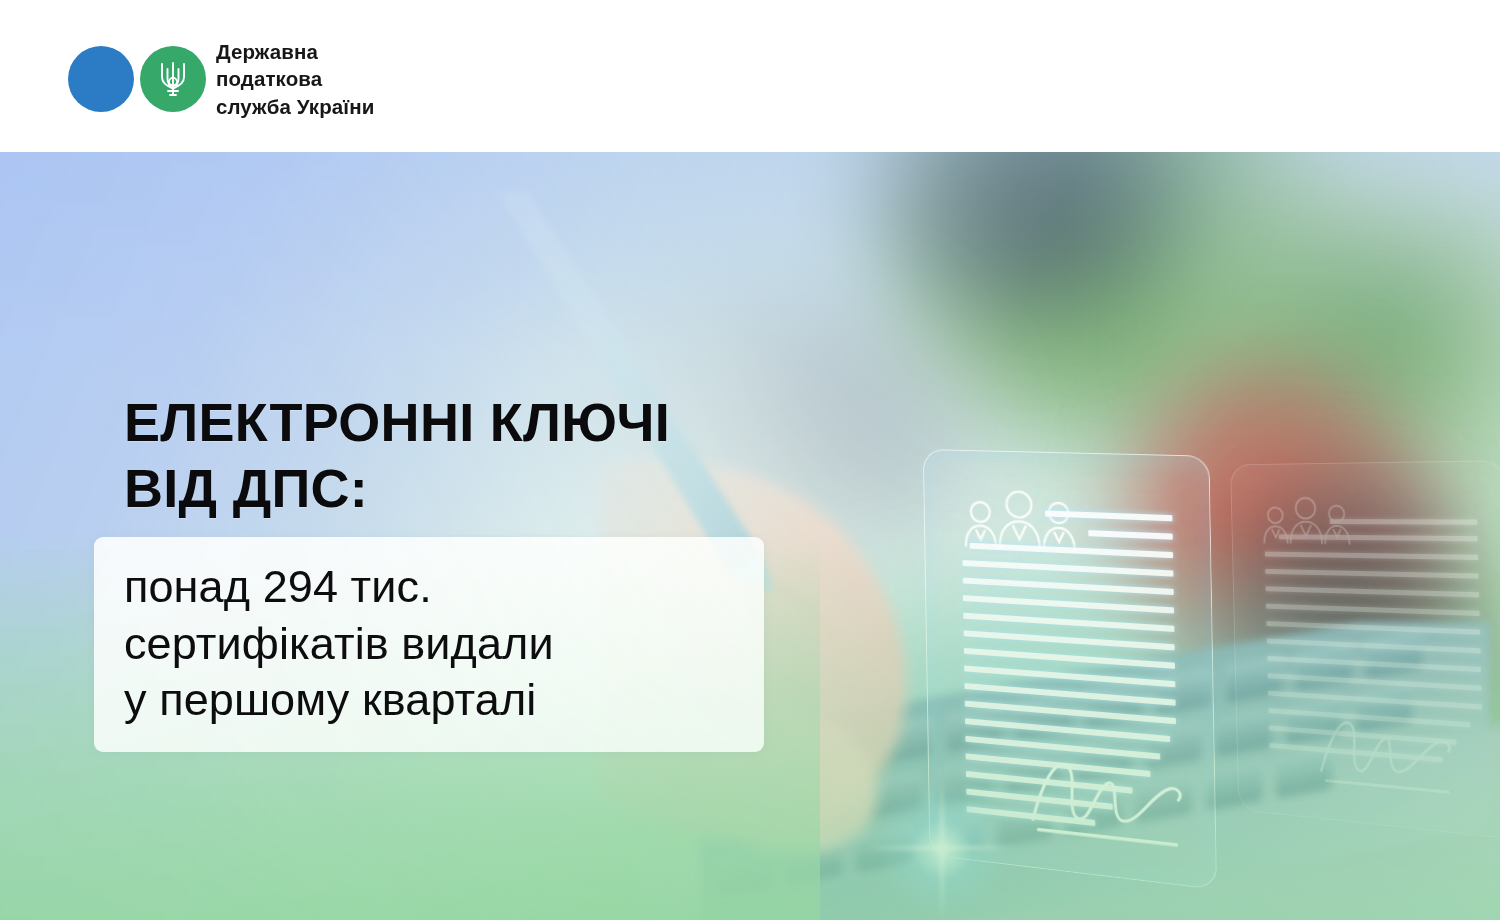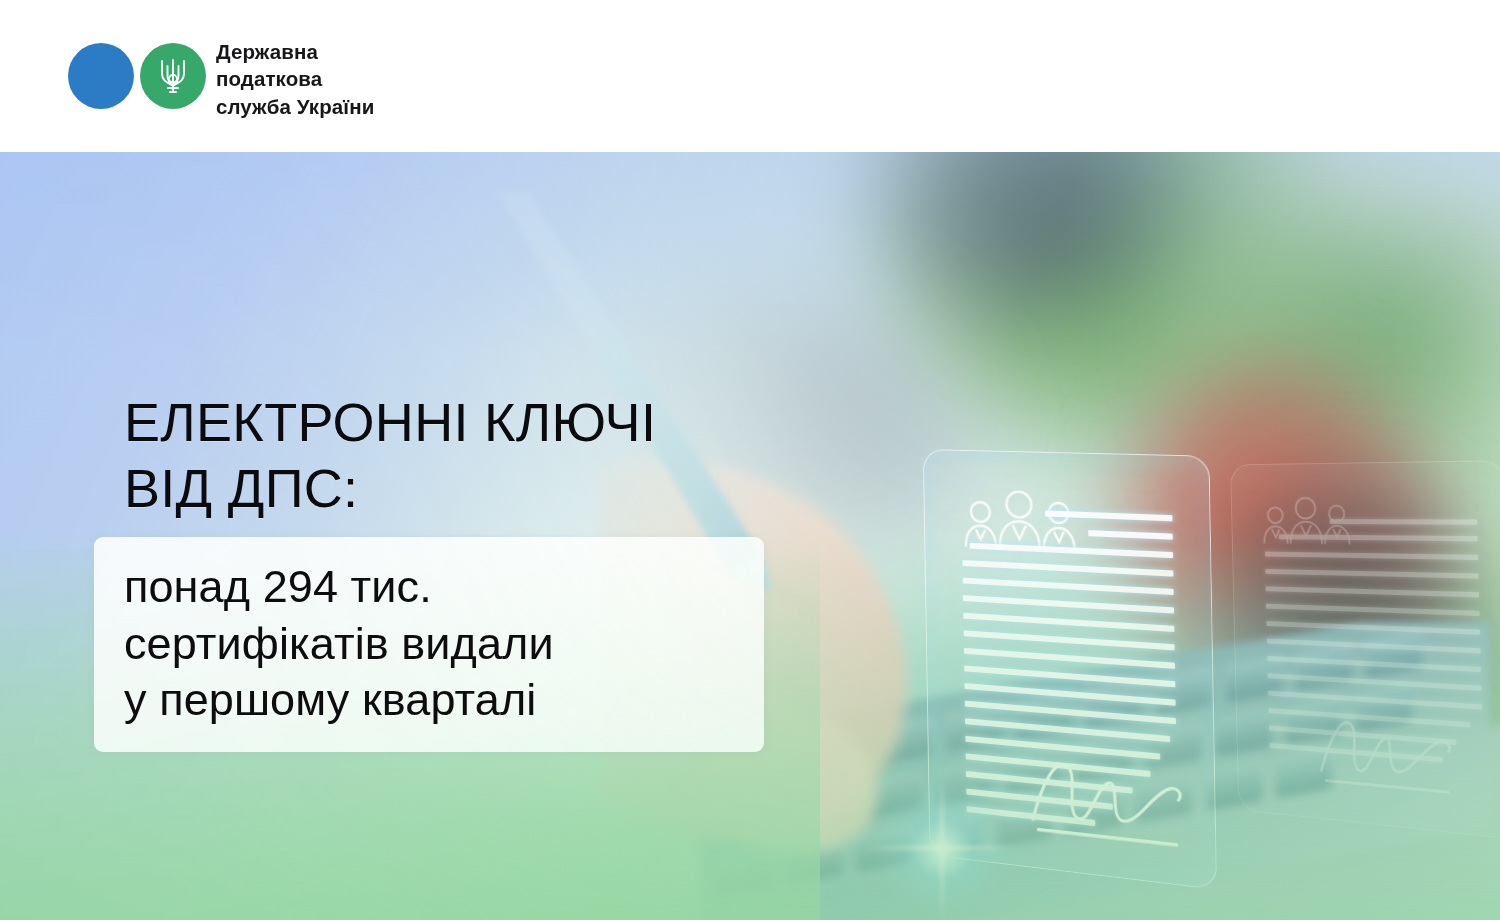--- a/index.html
+++ b/index.html
@@ -27,20 +27,21 @@
     width: 1500px;
     height: 152px;
     background: #ffffff;
     z-index: 40;
   }
   .logo-block {
     position: absolute;
     left: 68px;
     top: 38px;
     display: flex;
+    align-items: center;
     gap: 0px;
   }
   .logo-marks {
     position: relative;
     width: 144px;
     height: 76px;
     flex: 0 0 auto;
   }
   .logo-circle-blue {
     position: absolute;
@@ -291,21 +292,21 @@
     pointer-events: none;
   }
 
   
   .headline {
     position: absolute;
     left: 124px;
     top: 390px;
     z-index: 30;
     font-size: 54px;
-    font-weight: 400;
+    font-weight: 700;
     line-height: 1.22;
     letter-spacing: 0.3px;
     color: #0b0b0d;
     white-space: pre;
     text-shadow: 0 1px 0 rgba(255,255,255,.25);
   }
 
   .subtitle-box {
     position: absolute;
     left: 94px;

